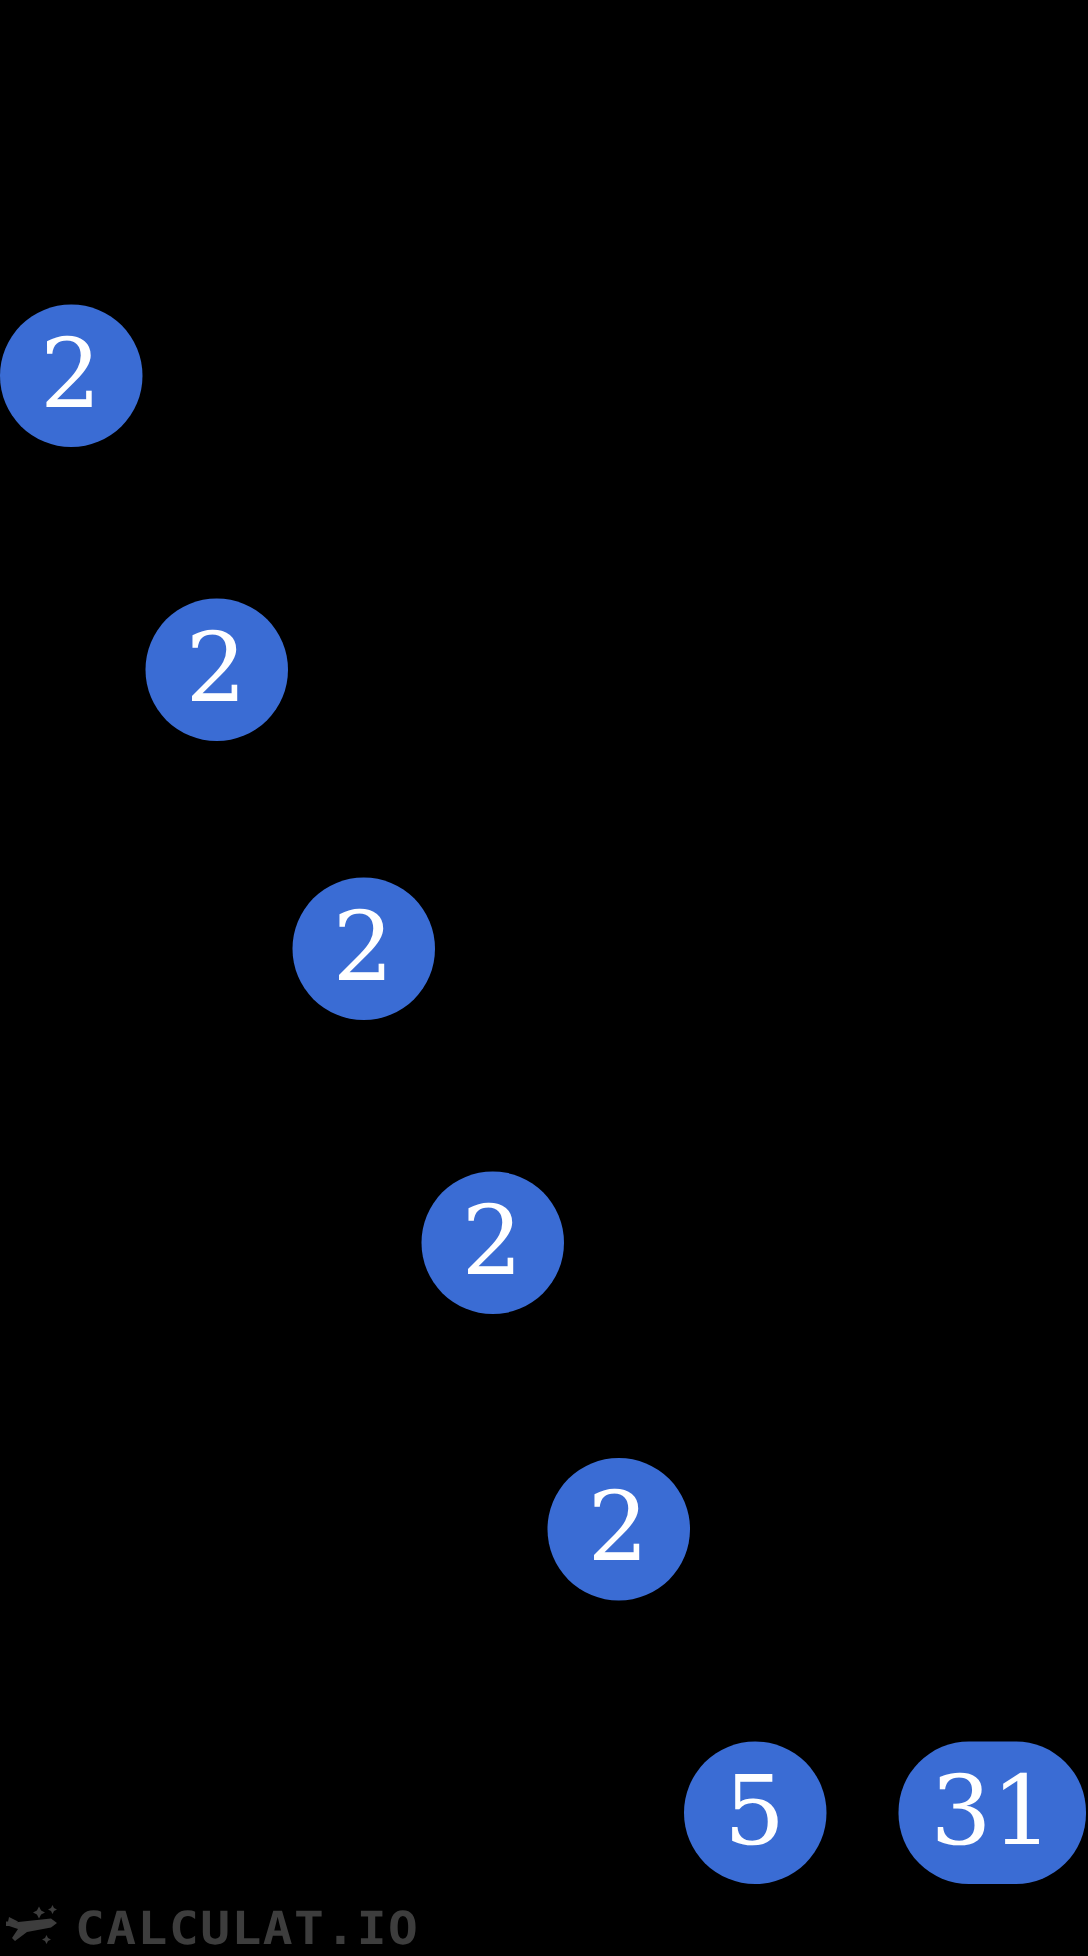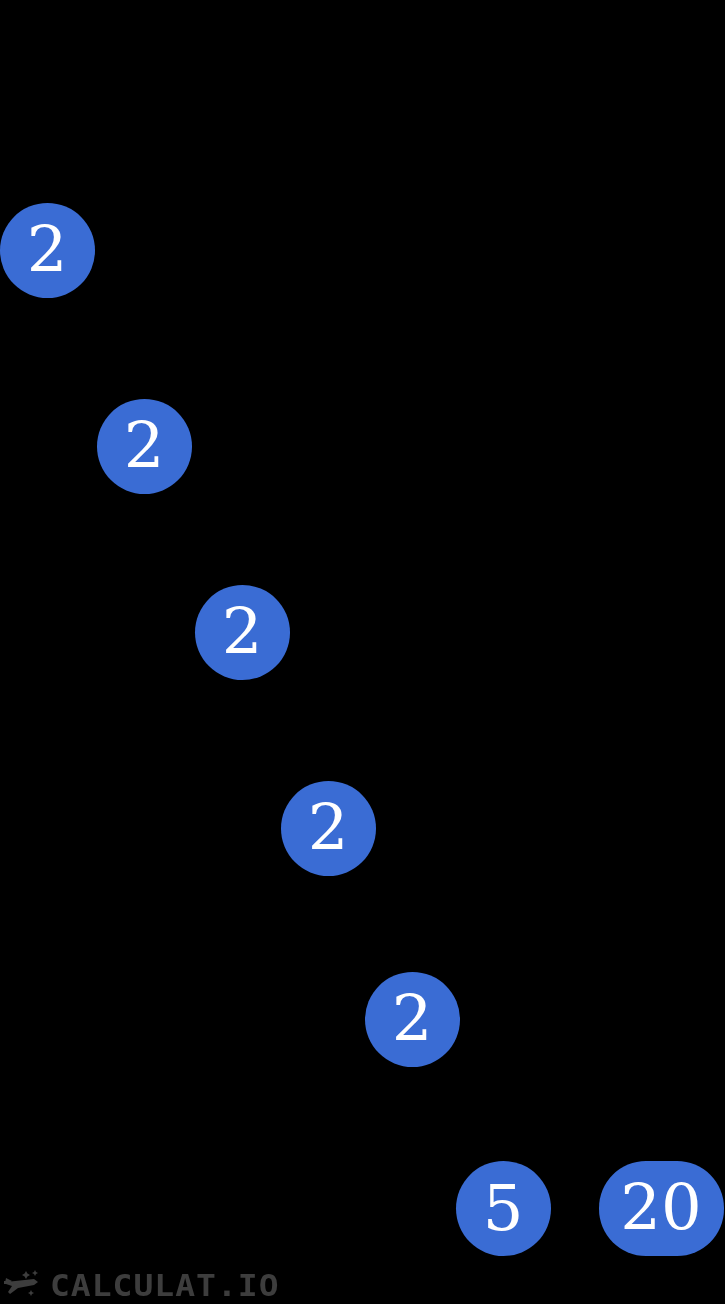--- a/index.html
+++ b/index.html
@@ -66,21 +66,21 @@
 
 <div class="screen" style="--bg: #000000; --node-fill: #3a6cd4; --node-text: #ffffff; --logo-color: #3d3d3d;">
 
   <div class="tree">
       <div class="node" style="left: -0.5px; top: 202.5px; width: 95px; height: 95px;">2</div>
       <div class="node" style="left: 96.5px; top: 398.5px; width: 95px; height: 95px;">2</div>
       <div class="node" style="left: 194.5px; top: 584.5px; width: 95px; height: 95px;">2</div>
       <div class="node" style="left: 280.5px; top: 780.5px; width: 95px; height: 95px;">2</div>
       <div class="node" style="left: 364.5px; top: 971.5px; width: 95px; height: 95px;">2</div>
       <div class="node" style="left: 455.5px; top: 1160.5px; width: 95px; height: 95px;">5</div>
-      <div class="node pill" style="left: 598.5px; top: 1160.5px; width: 125px; height: 95px;">20</div>
+      <div class="node pill" style="left: 598.5px; top: 1160.5px; width: 125px; height: 95px;">31</div>
     </div>
 
   <div class="footer-logo">
     <svg class="logo-icon" viewBox="0 0 40 34" xmlns="http://www.w3.org/2000/svg">
       <g fill="#3d3d3d">
 
         <polygon points="2,14 30,11 34,14 30,17 14,20 6,26 4,24 8,18 2,16"></polygon>
 
         <polygon points="2,10 8,13 4,16 1,15"></polygon>
 

